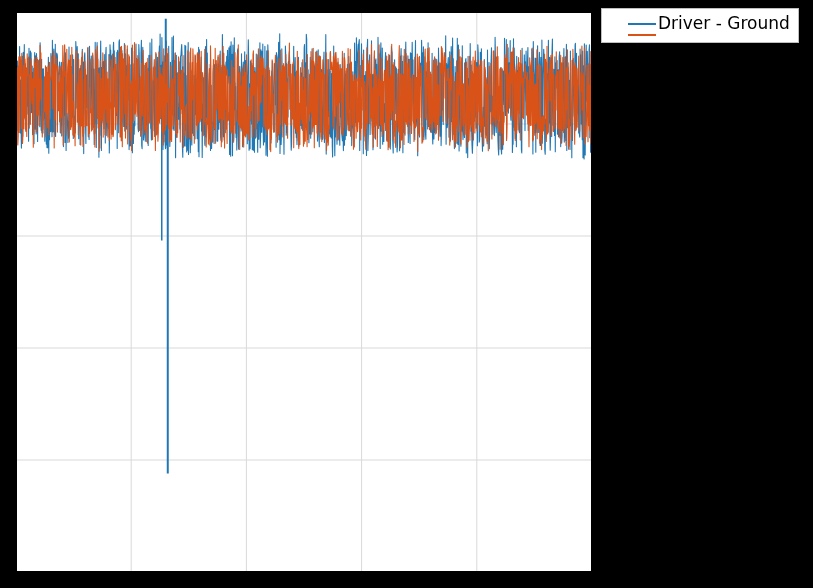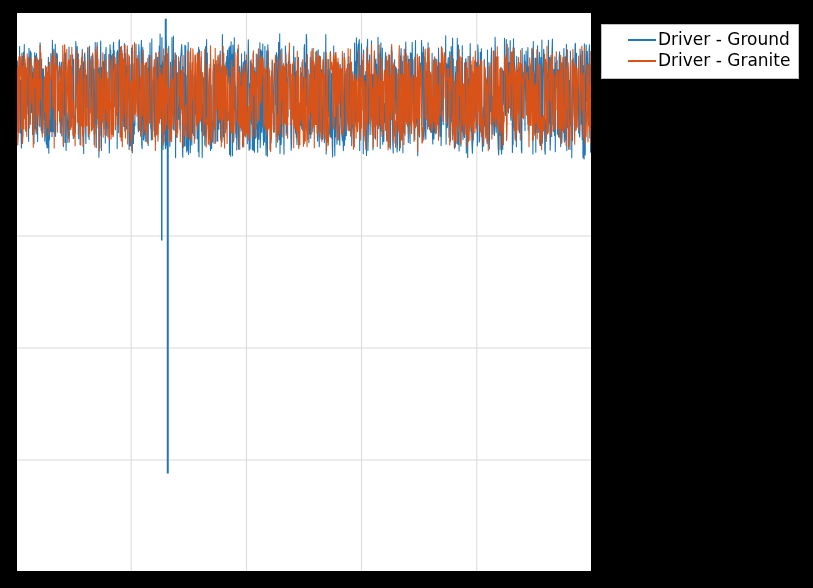--- a/index.html
+++ b/index.html
@@ -74,24 +74,23 @@
         </g>
         <path d="M0.0 147.9 L0.4 61.0 L0.7 59.0 L1.1 91.5 L1.4 49.0 L1.8 118.6 L2.2 58.7 L2.5 54.5 L2.9 92.6 L3.2 92.0 L3.6 34.5 L4.0 108.2 L4.3 121.0 L4.7 68.0 L5.0 112.6 L5.4 136.1 L5.8 111.2 L6.1 44.3 L6.5 118.0 L6.8 124.2 L7.2 40.4 L7.6 48.7 L7.9 71.3 L8.3 32.5 L8.6 95.0 L9.0 107.0 L9.4 51.9 L9.7 117.5 L10.1 97.1 L10.4 55.8 L10.8 94.3 L11.2 64.8 L11.5 59.7 L11.9 102.1 L12.2 60.9 L12.6 129.2 L13.0 36.2 L13.3 77.4 L13.7 96.5 L14.0 52.5 L14.4 39.1 L14.8 53.3 L15.1 40.8 L15.5 100.6 L15.8 62.9 L16.2 54.0 L16.6 122.6 L16.9 60.6 L17.3 107.5 L17.7 56.2 L18.0 131.7 L18.4 49.0 L18.7 40.5 L19.1 117.1 L19.5 43.9 L19.8 105.7 L20.2 122.0 L20.5 41.5 L20.9 60.3 L21.3 74.3 L21.6 129.5 L22.0 57.2 L22.3 48.9 L22.7 98.0 L23.1 56.4 L23.4 47.6 L23.8 114.7 L24.1 30.8 L24.5 57.6 L24.9 100.1 L25.2 118.3 L25.6 47.2 L25.9 120.6 L26.3 56.7 L26.7 60.1 L27.0 121.0 L27.4 56.9 L27.7 106.3 L28.1 67.7 L28.5 72.0 L28.8 129.2 L29.2 81.6 L29.5 111.5 L29.9 103.6 L30.3 132.1 L30.6 84.3 L31.0 135.6 L31.3 60.3 L31.7 135.7 L32.1 65.4 L32.4 45.2 L32.8 141.3 L33.1 73.8 L33.5 127.8 L33.9 108.1 L34.2 118.0 L34.6 119.6 L34.9 41.5 L35.3 119.3 L35.7 57.1 L36.0 124.8 L36.4 28.3 L36.7 105.3 L37.1 120.0 L37.5 113.6 L37.8 37.1 L38.2 119.8 L38.5 92.5 L38.9 123.0 L39.3 32.3 L39.6 124.5 L40.0 58.2 L40.3 45.8 L40.7 41.1 L41.1 42.2 L41.4 43.9 L41.8 66.0 L42.1 71.9 L42.5 60.7 L42.9 62.4 L43.2 57.4 L43.6 50.1 L43.9 57.9 L44.3 120.5 L44.7 108.7 L45.0 59.6 L45.4 50.4 L45.7 124.0 L46.1 59.6 L46.5 65.5 L46.8 75.8 L47.2 132.7 L47.5 134.6 L47.9 50.9 L48.3 103.3 L48.6 33.6 L49.0 130.4 L49.4 40.7 L49.7 58.8 L50.1 138.4 L50.4 108.4 L50.8 110.9 L51.2 101.3 L51.5 110.2 L51.9 130.5 L52.2 109.2 L52.6 126.3 L53.0 35.1 L53.3 124.2 L53.7 106.9 L54.0 107.7 L54.4 67.4 L54.8 63.0 L55.1 98.3 L55.5 112.7 L55.8 92.8 L56.2 105.2 L56.6 42.7 L56.9 53.8 L57.3 126.4 L57.6 47.5 L58.0 98.3 L58.4 123.6 L58.7 104.2 L59.1 105.3 L59.4 120.9 L59.8 29.6 L60.2 41.4 L60.5 48.0 L60.9 96.1 L61.2 34.5 L61.6 51.7 L62.0 95.9 L62.3 41.8 L62.7 126.7 L63.0 94.8 L63.4 61.6 L63.8 56.6 L64.1 132.4 L64.5 62.5 L64.8 53.6 L65.2 73.2 L65.6 61.6 L65.9 64.8 L66.3 37.3 L66.6 112.4 L67.0 124.2 L67.4 50.1 L67.7 141.6 L68.1 59.2 L68.4 44.0 L68.8 40.9 L69.2 57.0 L69.5 110.4 L69.9 131.4 L70.2 63.4 L70.6 63.1 L71.0 95.5 L71.3 64.8 L71.7 36.0 L72.0 69.3 L72.4 124.8 L72.8 79.9 L73.1 127.4 L73.5 34.2 L73.8 74.9 L74.2 50.7 L74.6 57.9 L74.9 66.2 L75.3 44.0 L75.6 85.0 L76.0 112.4 L76.4 66.5 L76.7 42.9 L77.1 48.2 L77.4 115.3 L77.8 57.1 L78.2 132.5 L78.5 105.2 L78.9 121.3 L79.2 30.4 L79.6 111.2 L80.0 51.6 L80.3 135.5 L80.7 44.2 L81.1 30.6 L81.4 62.7 L81.8 47.1 L82.1 111.5 L82.5 56.8 L82.9 145.2 L83.2 55.7 L83.6 72.6 L83.9 123.2 L84.3 53.8 L84.7 29.1 L85.0 66.1 L85.4 138.4 L85.7 55.5 L86.1 110.7 L86.5 50.2 L86.8 52.1 L87.2 49.6 L87.5 69.9 L87.9 116.7 L88.3 42.6 L88.6 66.4 L89.0 70.5 L89.3 131.0 L89.7 42.6 L90.1 35.3 L90.4 104.5 L90.8 123.6 L91.1 116.6 L91.5 98.7 L91.9 100.2 L92.2 114.7 L92.6 116.6 L92.9 42.5 L93.3 141.0 L93.7 117.0 L94.0 32.7 L94.4 42.1 L94.7 38.0 L95.1 55.2 L95.5 121.0 L95.8 43.8 L96.2 52.9 L96.5 97.8 L96.9 122.1 L97.3 34.8 L97.6 30.4 L98.0 58.5 L98.3 38.9 L98.7 95.0 L99.1 59.3 L99.4 59.5 L99.8 59.3 L100.1 103.4 L100.5 77.8 L100.9 40.2 L101.2 136.4 L101.6 38.4 L101.9 79.5 L102.3 71.8 L102.7 120.7 L103.0 30.1 L103.4 27.8 L103.7 58.7 L104.1 58.4 L104.5 117.0 L104.8 114.3 L105.2 124.8 L105.5 58.8 L105.9 38.6 L106.3 111.0 L106.6 51.4 L107.0 67.7 L107.3 67.5 L107.7 114.4 L108.1 65.6 L108.4 31.5 L108.8 119.1 L109.1 51.5 L109.5 41.8 L109.9 101.6 L110.2 53.8 L110.6 117.1 L110.9 63.9 L111.3 37.3 L111.7 88.0 L112.0 52.1 L112.4 68.9 L112.8 61.1 L113.1 137.6 L113.5 51.9 L113.8 133.9 L114.2 72.5 L114.6 133.8 L114.9 52.8 L115.3 75.0 L115.6 36.0 L116.0 107.6 L116.4 140.8 L116.7 39.3 L117.1 100.9 L117.4 131.4 L117.8 112.2 L118.2 122.2 L118.5 109.1 L118.9 113.8 L119.2 75.1 L119.6 92.7 L120.0 32.0 L120.3 63.9 L120.7 46.9 L121.0 91.0 L121.4 48.2 L121.8 55.0 L122.1 116.3 L122.5 119.7 L122.8 32.5 L123.2 41.5 L123.6 78.6 L123.9 78.8 L124.3 115.3 L124.6 117.9 L125.0 40.9 L125.4 28.3 L125.7 133.5 L126.1 136.7 L126.4 49.8 L126.8 35.4 L127.2 96.3 L127.5 127.9 L127.9 121.1 L128.2 53.2 L128.6 121.0 L129.0 122.7 L129.3 129.2 L129.7 94.4 L130.0 112.3 L130.4 57.1 L130.8 129.5 L131.1 66.8 L131.5 130.8 L131.8 56.6 L132.2 133.4 L132.6 67.0 L132.9 43.4 L133.3 94.7 L133.6 107.8 L134.0 30.7 L134.4 66.6 L134.7 116.1 L135.1 117.6 L135.4 127.9 L135.8 27.1 L136.2 125.8 L136.5 79.3 L136.9 118.7 L137.2 68.8 L137.6 87.0 L138.0 54.8 L138.3 99.6 L138.7 124.5 L139.0 55.4 L139.4 110.1 L139.8 109.4 L140.1 41.9 L140.5 52.5 L140.8 96.6 L141.2 121.9 L141.6 45.2 L141.9 103.7 L142.3 85.0 L142.6 68.4 L143.0 45.5 L143.4 34.0 L143.7 94.0 L144.1 22.0 L144.5 106.6 L144.8 69.5 L145.2 53.4 L145.5 112.0 L145.9 25.6 L146.3 56.7 L146.6 116.4 L147.0 137.5 L147.3 49.7 L147.7 122.7 L148.1 121.7 L148.4 109.9 L148.8 80.9 L149.1 130.5 L149.5 136.6 L149.9 135.7 L150.2 29.1 L150.6 133.0 L150.9 55.2 L151.3 109.3 L151.7 107.7 L152.0 60.4 L152.4 106.3 L152.7 34.4 L153.1 74.1 L153.5 119.9 L153.8 134.4 L154.2 123.3 L154.5 50.3 L154.9 125.4 L155.3 125.6 L155.6 115.7 L156.0 25.5 L156.3 102.7 L156.7 48.7 L157.1 116.9 L157.4 24.1 L157.8 113.8 L158.1 118.4 L158.5 91.9 L158.9 57.3 L159.2 40.7 L159.6 145.8 L159.9 57.0 L160.3 43.3 L160.7 125.1 L161.0 106.0 L161.4 61.5 L161.7 120.8 L162.1 91.9 L162.5 104.4 L162.8 107.2 L163.2 49.8 L163.5 85.3 L163.9 116.9 L164.3 82.2 L164.6 44.2 L165.0 43.2 L165.3 37.9 L165.7 32.5 L166.1 44.8 L166.4 134.5 L166.8 145.3 L167.1 54.8 L167.5 110.8 L167.9 61.0 L168.2 101.7 L168.6 133.9 L168.9 33.2 L169.3 118.2 L169.7 34.1 L170.0 134.1 L170.4 124.0 L170.7 140.0 L171.1 63.5 L171.5 138.3 L171.8 52.4 L172.2 30.5 L172.5 142.5 L172.9 126.1 L173.3 126.8 L173.6 91.7 L174.0 50.9 L174.3 140.7 L174.7 121.7 L175.1 58.6 L175.4 101.4 L175.8 132.9 L176.2 83.2 L176.5 71.2 L176.9 121.2 L177.2 106.5 L177.6 123.2 L178.0 63.4 L178.3 79.8 L178.7 125.0 L179.0 127.1 L179.4 43.7 L179.8 84.7 L180.1 102.5 L180.5 80.1 L180.8 104.7 L181.2 126.6 L181.6 119.1 L181.9 101.0 L182.3 139.8 L182.6 35.3 L183.0 144.8 L183.4 37.7 L183.7 102.9 L184.1 73.4 L184.4 60.8 L184.8 59.4 L185.2 45.1 L185.5 119.1 L185.9 92.1 L186.2 145.4 L186.6 105.1 L187.0 65.5 L187.3 85.9 L187.7 66.4 L188.0 122.8 L188.4 63.5 L188.8 131.8 L189.1 133.6 L189.5 34.5 L189.8 57.7 L190.2 124.7 L190.6 27.5 L190.9 105.2 L191.3 41.0 L191.6 66.3 L192.0 74.7 L192.4 118.2 L192.7 128.7 L193.1 116.3 L193.4 60.8 L193.8 126.7 L194.2 52.3 L194.5 138.4 L194.9 78.4 L195.2 73.2 L195.6 136.4 L196.0 110.6 L196.3 114.9 L196.7 130.0 L197.0 60.7 L197.4 53.0 L197.8 102.3 L198.1 131.5 L198.5 52.5 L198.8 98.5 L199.2 117.6 L199.6 96.4 L199.9 53.2 L200.3 63.9 L200.6 52.1 L201.0 129.0 L201.4 70.0 L201.7 129.2 L202.1 45.0 L202.4 82.0 L202.8 117.2 L203.2 51.7 L203.5 110.5 L203.9 107.0 L204.2 39.1 L204.6 124.8 L205.0 128.4 L205.3 122.0 L205.7 55.3 L206.0 77.3 L206.4 22.5 L206.8 91.4 L207.1 89.4 L207.5 124.7 L207.8 52.0 L208.2 128.3 L208.6 72.1 L208.9 65.4 L209.3 120.7 L209.7 58.3 L210.0 50.1 L210.4 63.2 L210.7 44.2 L211.1 61.3 L211.5 38.2 L211.8 71.2 L212.2 56.0 L212.5 60.5 L212.9 35.8 L213.3 96.5 L213.6 142.4 L214.0 34.1 L214.3 101.0 L214.7 144.2 L215.1 29.8 L215.4 69.3 L215.8 116.0 L216.1 42.2 L216.5 143.7 L216.9 33.1 L217.2 46.7 L217.6 128.4 L217.9 123.7 L218.3 25.8 L218.7 97.4 L219.0 70.7 L219.4 113.4 L219.7 74.5 L220.1 125.5 L220.5 103.5 L220.8 138.0 L221.2 121.6 L221.5 38.8 L221.9 36.9 L222.3 98.2 L222.6 137.1 L223.0 66.1 L223.3 63.7 L223.7 54.3 L224.1 60.7 L224.4 115.1 L224.8 70.2 L225.1 118.9 L225.5 41.8 L225.9 116.0 L226.2 57.8 L226.6 134.8 L226.9 56.3 L227.3 50.1 L227.7 63.8 L228.0 99.6 L228.4 63.0 L228.7 39.9 L229.1 117.2 L229.5 48.6 L229.8 62.9 L230.2 49.8 L230.5 64.3 L230.9 101.1 L231.3 131.7 L231.6 63.1 L232.0 49.4 L232.3 27.7 L232.7 50.3 L233.1 138.2 L233.4 93.1 L233.8 71.9 L234.1 136.8 L234.5 49.0 L234.9 54.9 L235.2 104.3 L235.6 111.9 L235.9 51.4 L236.3 137.8 L236.7 105.3 L237.0 55.7 L237.4 138.3 L237.7 59.1 L238.1 133.2 L238.5 140.2 L238.8 55.6 L239.2 73.5 L239.5 126.1 L239.9 124.9 L240.3 42.1 L240.6 116.7 L241.0 111.9 L241.4 116.8 L241.7 140.3 L242.1 50.2 L242.4 87.9 L242.8 127.3 L243.2 102.7 L243.5 63.6 L243.9 30.7 L244.2 135.7 L244.6 124.0 L245.0 37.9 L245.3 48.1 L245.7 120.2 L246.0 39.6 L246.4 114.6 L246.8 32.0 L247.1 115.6 L247.5 132.9 L247.8 66.3 L248.2 118.4 L248.6 129.9 L248.9 34.4 L249.3 92.9 L249.6 63.0 L250.0 143.3 L250.4 104.9 L250.7 38.9 L251.1 122.2 L251.4 144.3 L251.8 32.8 L252.2 42.7 L252.5 55.4 L252.9 55.8 L253.2 101.7 L253.6 103.2 L254.0 101.3 L254.3 104.2 L254.7 100.6 L255.0 130.9 L255.4 64.2 L255.8 59.0 L256.1 75.8 L256.5 49.1 L256.8 88.3 L257.2 117.2 L257.6 108.4 L257.9 74.8 L258.3 51.4 L258.6 57.2 L259.0 52.9 L259.4 92.8 L259.7 69.1 L260.1 135.2 L260.4 40.5 L260.8 43.1 L261.2 45.7 L261.5 118.6 L261.9 122.9 L262.2 76.9 L262.6 30.4 L263.0 127.7 L263.3 94.4 L263.7 21.8 L264.0 141.5 L264.4 106.8 L264.8 79.3 L265.1 132.5 L265.5 121.5 L265.8 36.9 L266.2 61.3 L266.6 90.6 L266.9 104.7 L267.3 114.2 L267.6 113.0 L268.0 142.3 L268.4 56.5 L268.7 94.2 L269.1 93.3 L269.4 34.1 L269.8 45.5 L270.2 123.3 L270.5 51.5 L270.9 70.1 L271.2 120.8 L271.6 66.9 L272.0 105.0 L272.3 49.9 L272.7 54.0 L273.1 42.8 L273.4 39.1 L273.8 58.1 L274.1 77.0 L274.5 61.6 L274.9 121.9 L275.2 138.1 L275.6 131.5 L275.9 95.3 L276.3 52.3 L276.7 59.2 L277.0 65.2 L277.4 74.5 L277.7 34.2 L278.1 104.9 L278.5 108.7 L278.8 58.8 L279.2 45.5 L279.5 121.1 L279.9 60.5 L280.3 125.4 L280.6 118.8 L281.0 132.6 L281.3 65.0 L281.7 60.4 L282.1 51.5 L282.4 45.3 L282.8 134.2 L283.1 127.5 L283.5 110.2 L283.9 110.1 L284.2 96.3 L284.6 113.4 L284.9 60.9 L285.3 78.7 L285.7 116.6 L286.0 50.6 L286.4 118.2 L286.7 72.4 L287.1 108.2 L287.5 65.0 L287.8 83.6 L288.2 36.0 L288.5 32.5 L288.9 108.1 L289.3 66.7 L289.6 50.8 L290.0 93.9 L290.3 22.4 L290.7 27.4 L291.1 114.6 L291.4 110.3 L291.8 92.6 L292.1 57.7 L292.5 105.0 L292.9 130.8 L293.2 110.4 L293.6 122.0 L293.9 98.4 L294.3 45.3 L294.7 126.3 L295.0 51.1 L295.4 55.0 L295.7 104.7 L296.1 36.9 L296.5 64.3 L296.8 119.8 L297.2 109.7 L297.5 63.3 L297.9 53.8 L298.3 102.7 L298.6 111.9 L299.0 51.7 L299.3 68.1 L299.7 55.8 L300.1 57.1 L300.4 102.0 L300.8 39.1 L301.1 104.9 L301.5 129.1 L301.9 68.2 L302.2 37.9 L302.6 113.5 L302.9 125.6 L303.3 134.7 L303.7 43.8 L304.0 91.8 L304.4 85.9 L304.8 105.1 L305.1 127.1 L305.5 57.5 L305.8 58.7 L306.2 116.6 L306.6 127.4 L306.9 125.8 L307.3 84.6 L307.6 51.2 L308.0 40.1 L308.4 130.5 L308.7 117.9 L309.1 110.1 L309.4 61.8 L309.8 22.5 L310.2 142.1 L310.5 117.6 L310.9 134.0 L311.2 57.7 L311.6 103.7 L312.0 71.4 L312.3 104.5 L312.7 47.5 L313.0 121.8 L313.4 57.6 L313.8 120.8 L314.1 124.6 L314.5 123.7 L314.8 58.8 L315.2 126.0 L315.6 118.4 L315.9 61.5 L316.3 134.2 L316.6 144.9 L317.0 102.6 L317.4 97.3 L317.7 34.1 L318.1 116.3 L318.4 113.4 L318.8 143.8 L319.2 104.4 L319.5 124.9 L319.9 47.2 L320.2 58.9 L320.6 101.9 L321.0 132.3 L321.3 113.6 L321.7 73.9 L322.0 50.0 L322.4 102.9 L322.8 127.9 L323.1 114.4 L323.5 125.0 L323.8 133.2 L324.2 52.6 L324.6 104.9 L324.9 68.0 L325.3 114.4 L325.6 120.3 L326.0 124.5 L326.4 128.8 L326.7 116.6 L327.1 124.7 L327.4 138.6 L327.8 103.6 L328.2 41.2 L328.5 133.3 L328.9 61.8 L329.2 127.6 L329.6 111.5 L330.0 59.0 L330.3 123.6 L330.7 100.4 L331.0 89.9 L331.4 52.4 L331.8 107.7 L332.1 118.0 L332.5 107.3 L332.8 44.6 L333.2 97.5 L333.6 58.7 L333.9 51.7 L334.3 105.4 L334.6 54.9 L335.0 106.5 L335.4 67.1 L335.7 133.6 L336.1 117.3 L336.5 112.6 L336.8 59.9 L337.2 106.9 L337.5 120.1 L337.9 134.2 L338.3 67.2 L338.6 31.1 L339.0 114.2 L339.3 49.5 L339.7 110.4 L340.1 104.2 L340.4 25.7 L340.8 54.6 L341.1 69.0 L341.5 43.6 L341.9 38.7 L342.2 32.3 L342.6 56.9 L342.9 30.4 L343.3 27.5 L343.7 138.4 L344.0 105.7 L344.4 95.6 L344.7 53.4 L345.1 58.9 L345.5 31.9 L345.8 75.0 L346.2 50.5 L346.5 62.7 L346.9 50.9 L347.3 141.7 L347.6 38.1 L348.0 108.7 L348.3 64.8 L348.7 63.6 L349.1 129.0 L349.4 71.2 L349.8 59.5 L350.1 116.1 L350.5 143.5 L350.9 43.7 L351.2 36.0 L351.6 27.4 L351.9 138.6 L352.3 123.4 L352.7 94.9 L353.0 57.7 L353.4 47.5 L353.7 42.7 L354.1 122.5 L354.5 91.4 L354.8 72.4 L355.2 84.6 L355.5 28.9 L355.9 109.0 L356.3 109.3 L356.6 62.8 L357.0 137.8 L357.3 62.1 L357.7 65.2 L358.1 115.0 L358.4 111.5 L358.8 48.0 L359.1 71.6 L359.5 127.1 L359.9 46.9 L360.2 95.4 L360.6 52.2 L360.9 109.0 L361.3 76.1 L361.7 87.8 L362.0 25.4 L362.4 49.6 L362.7 113.4 L363.1 57.3 L363.5 113.7 L363.8 41.7 L364.2 136.5 L364.5 43.2 L364.9 30.9 L365.3 119.3 L365.6 62.2 L366.0 106.7 L366.3 36.1 L366.7 132.2 L367.1 95.1 L367.4 108.4 L367.8 129.4 L368.2 105.6 L368.5 91.6 L368.9 110.3 L369.2 48.6 L369.6 40.5 L370.0 113.9 L370.3 63.4 L370.7 128.3 L371.0 102.6 L371.4 109.4 L371.8 126.2 L372.1 88.4 L372.5 117.6 L372.8 67.7 L373.2 54.8 L373.6 43.3 L373.9 124.3 L374.3 137.0 L374.6 127.0 L375.0 54.3 L375.4 34.6 L375.7 38.6 L376.1 40.9 L376.4 104.4 L376.8 131.2 L377.2 140.9 L377.5 72.3 L377.9 114.0 L378.2 124.1 L378.6 47.7 L379.0 100.6 L379.3 101.8 L379.7 54.9 L380.0 58.2 L380.4 56.6 L380.8 130.6 L381.1 140.0 L381.5 133.3 L381.8 67.3 L382.2 57.3 L382.6 57.3 L382.9 115.3 L383.3 123.3 L383.6 138.7 L384.0 108.0 L384.4 44.1 L384.7 47.8 L385.1 36.5 L385.4 59.1 L385.8 119.6 L386.2 125.5 L386.5 49.3 L386.9 140.8 L387.2 66.3 L387.6 120.4 L388.0 44.1 L388.3 69.3 L388.7 80.0 L389.0 123.3 L389.4 46.7 L389.8 30.0 L390.1 77.9 L390.5 65.4 L390.8 89.9 L391.2 112.0 L391.6 107.7 L391.9 43.9 L392.3 130.4 L392.6 99.6 L393.0 47.3 L393.4 52.8 L393.7 120.4 L394.1 131.5 L394.4 40.8 L394.8 109.4 L395.2 41.5 L395.5 108.7 L395.9 52.8 L396.2 30.3 L396.6 72.0 L397.0 47.9 L397.3 110.1 L397.7 111.0 L398.0 63.2 L398.4 117.8 L398.8 127.8 L399.1 54.9 L399.5 28.6 L399.8 113.7 L400.2 114.2 L400.6 105.7 L400.9 101.5 L401.3 68.4 L401.7 143.8 L402.0 58.6 L402.4 107.9 L402.7 120.4 L403.1 110.3 L403.5 125.0 L403.8 57.8 L404.2 51.1 L404.5 56.2 L404.9 73.8 L405.3 57.1 L405.6 28.3 L406.0 56.6 L406.3 40.5 L406.7 90.6 L407.1 124.5 L407.4 34.9 L407.8 127.7 L408.1 122.9 L408.5 104.5 L408.9 44.7 L409.2 112.4 L409.6 123.2 L409.9 127.1 L410.3 59.7 L410.7 101.2 L411.0 51.2 L411.4 77.4 L411.7 116.9 L412.1 30.7 L412.5 114.5 L412.8 97.4 L413.2 49.6 L413.5 108.8 L413.9 100.6 L414.3 102.1 L414.6 120.1 L415.0 79.9 L415.3 119.5 L415.7 119.9 L416.1 41.2 L416.4 120.3 L416.8 132.0 L417.1 98.2 L417.5 108.5 L417.9 126.9 L418.2 114.0 L418.6 120.6 L418.9 60.3 L419.3 46.9 L419.7 119.3 L420.0 109.2 L420.4 105.8 L420.7 47.4 L421.1 87.2 L421.5 103.8 L421.8 54.1 L422.2 117.7 L422.5 36.1 L422.9 57.8 L423.3 58.3 L423.6 112.8 L424.0 124.2 L424.3 103.4 L424.7 51.8 L425.1 133.6 L425.4 120.8 L425.8 45.1 L426.1 98.1 L426.5 62.6 L426.9 57.7 L427.2 112.5 L427.6 63.3 L427.9 65.1 L428.3 48.3 L428.7 48.3 L429.0 42.0 L429.4 57.1 L429.7 23.7 L430.1 132.2 L430.5 51.5 L430.8 53.0 L431.2 115.7 L431.5 112.7 L431.9 50.8 L432.3 45.6 L432.6 68.6 L433.0 125.3 L433.4 60.1 L433.7 39.7 L434.1 65.2 L434.4 129.1 L434.8 117.7 L435.2 34.6 L435.5 43.4 L435.9 109.8 L436.2 99.2 L436.6 26.1 L437.0 105.6 L437.3 46.7 L437.7 122.4 L438.0 121.2 L438.4 136.6 L438.8 126.7 L439.1 54.6 L439.5 134.7 L439.8 72.4 L440.2 60.6 L440.6 74.7 L440.9 131.2 L441.3 26.4 L441.6 113.4 L442.0 132.4 L442.4 33.0 L442.7 51.9 L443.1 138.9 L443.4 61.9 L443.8 73.3 L444.2 89.6 L444.5 124.1 L444.9 134.3 L445.2 49.5 L445.6 106.4 L446.0 119.1 L446.3 33.7 L446.7 118.9 L447.0 127.6 L447.4 118.0 L447.8 79.5 L448.1 114.3 L448.5 125.4 L448.8 113.5 L449.2 80.7 L449.6 48.1 L449.9 46.6 L450.3 140.9 L450.6 117.1 L451.0 61.9 L451.4 126.3 L451.7 145.6 L452.1 44.2 L452.4 123.0 L452.8 66.8 L453.2 67.7 L453.5 98.6 L453.9 112.3 L454.2 31.5 L454.6 72.3 L455.0 119.2 L455.3 53.1 L455.7 121.8 L456.0 132.9 L456.4 141.3 L456.8 128.2 L457.1 61.3 L457.5 104.0 L457.8 77.3 L458.2 77.5 L458.6 83.3 L458.9 105.1 L459.3 54.1 L459.6 48.0 L460.0 116.2 L460.4 111.9 L460.7 50.6 L461.1 114.2 L461.4 133.8 L461.8 32.8 L462.2 40.3 L462.5 62.4 L462.9 52.7 L463.2 130.2 L463.6 127.9 L464.0 105.0 L464.3 40.3 L464.7 79.6 L465.1 59.2 L465.4 36.8 L465.8 121.0 L466.1 125.3 L466.5 139.2 L466.9 104.3 L467.2 95.2 L467.6 134.0 L467.9 104.2 L468.3 47.6 L468.7 114.3 L469.0 86.8 L469.4 102.0 L469.7 122.4 L470.1 123.1 L470.5 76.1 L470.8 121.2 L471.2 131.7 L471.5 38.0 L471.9 126.3 L472.3 98.7 L472.6 102.4 L473.0 50.5 L473.3 136.7 L473.7 109.3 L474.1 64.5 L474.4 67.3 L474.8 99.8 L475.1 48.2 L475.5 35.8 L475.9 109.3 L476.2 113.0 L476.6 84.4 L476.9 122.3 L477.3 107.0 L477.7 109.7 L478.0 56.6 L478.4 123.6 L478.7 112.3 L479.1 25.2 L479.5 50.0 L479.8 105.7 L480.2 120.5 L480.5 110.6 L480.9 64.9 L481.3 57.8 L481.6 109.9 L482.0 129.3 L482.3 137.3 L482.7 143.0 L483.1 109.5 L483.4 116.5 L483.8 114.8 L484.1 123.4 L484.5 55.8 L484.9 108.1 L485.2 137.5 L485.6 142.0 L485.9 116.1 L486.3 58.5 L486.7 137.3 L487.0 74.3 L487.4 59.0 L487.7 60.4 L488.1 92.6 L488.5 26.3 L488.8 61.9 L489.2 80.8 L489.5 103.5 L489.9 64.2 L490.3 27.6 L490.6 126.3 L491.0 52.0 L491.3 86.9 L491.7 73.8 L492.1 35.9 L492.4 101.1 L492.8 90.7 L493.1 50.9 L493.5 57.9 L493.9 59.7 L494.2 28.5 L494.6 102.4 L494.9 108.3 L495.3 75.7 L495.7 44.3 L496.0 65.1 L496.4 140.4 L496.8 126.8 L497.1 132.2 L497.5 26.7 L497.8 115.3 L498.2 36.1 L498.6 62.0 L498.9 76.8 L499.3 126.5 L499.6 107.1 L500.0 103.3 L500.4 134.8 L500.7 44.2 L501.1 97.0 L501.4 58.7 L501.8 97.5 L502.2 55.9 L502.5 50.2 L502.9 114.6 L503.2 119.7 L503.6 120.7 L504.0 115.0 L504.3 94.0 L504.7 51.5 L505.0 93.8 L505.4 137.8 L505.8 140.9 L506.1 36.3 L506.5 70.3 L506.8 59.7 L507.2 98.1 L507.6 73.9 L507.9 70.1 L508.3 42.9 L508.6 62.8 L509.0 118.6 L509.4 50.0 L509.7 71.4 L510.1 39.0 L510.4 89.6 L510.8 61.3 L511.2 57.4 L511.5 49.6 L511.9 35.6 L512.2 118.4 L512.6 54.8 L513.0 107.1 L513.3 62.4 L513.7 69.1 L514.0 74.6 L514.4 80.1 L514.8 94.9 L515.1 66.1 L515.5 95.9 L515.8 37.0 L516.2 45.7 L516.6 80.4 L516.9 141.9 L517.3 29.6 L517.6 56.5 L518.0 66.2 L518.4 62.5 L518.7 120.8 L519.1 46.0 L519.4 60.2 L519.8 140.3 L520.2 46.3 L520.5 56.5 L520.9 113.2 L521.2 120.6 L521.6 33.9 L522.0 112.4 L522.3 67.9 L522.7 120.5 L523.0 52.8 L523.4 40.2 L523.8 70.5 L524.1 133.5 L524.5 65.7 L524.8 45.4 L525.2 133.6 L525.6 100.5 L525.9 28.0 L526.3 131.3 L526.6 118.2 L527.0 62.8 L527.4 48.7 L527.7 37.2 L528.1 46.3 L528.5 103.0 L528.8 138.1 L529.2 142.2 L529.5 107.3 L529.9 107.6 L530.3 114.3 L530.6 50.5 L531.0 98.7 L531.3 70.4 L531.7 61.6 L532.1 63.1 L532.4 28.3 L532.8 96.7 L533.1 110.9 L533.5 45.3 L533.9 119.4 L534.2 138.2 L534.6 123.2 L534.9 45.8 L535.3 121.5 L535.7 124.5 L536.0 41.0 L536.4 27.1 L536.7 81.1 L537.1 113.3 L537.5 108.4 L537.8 57.4 L538.2 75.5 L538.5 123.5 L538.9 44.7 L539.3 139.8 L539.6 67.5 L540.0 50.7 L540.3 61.4 L540.7 59.5 L541.1 48.5 L541.4 122.2 L541.8 96.4 L542.1 57.7 L542.5 124.7 L542.9 123.2 L543.2 44.9 L543.6 39.8 L543.9 125.9 L544.3 55.1 L544.7 134.6 L545.0 59.4 L545.4 113.2 L545.7 130.9 L546.1 123.7 L546.5 58.5 L546.8 118.4 L547.2 51.2 L547.5 55.2 L547.9 36.5 L548.3 130.1 L548.6 118.9 L549.0 125.2 L549.3 44.7 L549.7 128.6 L550.1 71.7 L550.4 32.4 L550.8 138.4 L551.1 60.3 L551.5 115.7 L551.9 54.6 L552.2 56.0 L552.6 61.6 L552.9 128.6 L553.3 68.4 L553.7 70.6 L554.0 137.4 L554.4 39.0 L554.7 92.7 L555.1 113.8 L555.5 96.7 L555.8 145.8 L556.2 48.2 L556.5 128.5 L556.9 95.7 L557.3 46.6 L557.6 76.5 L558.0 72.1 L558.3 104.2 L558.7 56.5 L559.1 32.9 L559.4 31.4 L559.8 118.8 L560.2 68.6 L560.5 41.2 L560.9 109.5 L561.2 68.6 L561.6 69.6 L562.0 101.0 L562.3 57.5 L562.7 121.0 L563.0 109.3 L563.4 122.5 L563.8 125.1 L564.1 37.0 L564.5 58.5 L564.8 43.0 L565.2 111.9 L565.6 51.6 L565.9 112.0 L566.3 127.7 L566.6 39.1 L567.0 145.8 L567.4 53.8 L567.7 85.1 L568.1 147.0 L568.4 31.8 L568.8 102.1 L569.2 143.0 L569.5 85.0 L569.9 42.2 L570.2 33.1 L570.6 89.2 L571.0 69.4 L571.3 39.3 L571.7 60.5 L572.0 55.8 L572.4 102.4 L572.8 65.7 L573.1 37.6 L573.5 32.8 L573.8 125.8 L574.2 53.4 L574.6 140.2 L574.9 126.1 L575.3 57.5 L575.6 57.3 L576.0 95.9 " fill="none" stroke="#1f77b4" stroke-width="1.1" stroke-linejoin="round"></path>
         <line x1="149.76" x2="149.76" y1="85.11999999999995" y2="6.720000000000027" stroke="#1f77b4" stroke-width="2"></line>
         <line x1="151.76" x2="151.76" y1="85.11999999999995" y2="461.44" stroke="#1f77b4" stroke-width="2"></line>
         <line x1="145.76" x2="145.76" y1="85.11999999999995" y2="228.48000000000002" stroke="#1f77b4" stroke-width="1.5"></line>
         <path d="M0.0 69.9 L0.4 119.5 L0.7 56.3 L1.1 57.0 L1.4 55.3 L1.8 133.0 L2.2 124.0 L2.5 60.8 L2.9 44.9 L3.2 120.5 L3.6 61.6 L4.0 44.4 L4.3 45.1 L4.7 64.1 L5.0 48.2 L5.4 116.6 L5.8 41.3 L6.1 46.3 L6.5 131.5 L6.8 126.5 L7.2 65.5 L7.6 53.5 L7.9 116.7 L8.3 43.9 L8.6 105.6 L9.0 47.0 L9.4 55.2 L9.7 119.2 L10.1 57.0 L10.4 95.3 L10.8 124.4 L11.2 41.8 L11.5 63.8 L11.9 63.1 L12.2 47.5 L12.6 45.0 L13.0 88.7 L13.3 116.1 L13.7 63.0 L14.0 107.4 L14.4 112.3 L14.8 53.1 L15.1 46.7 L15.5 57.1 L15.8 87.3 L16.2 91.7 L16.6 66.8 L16.9 98.2 L17.3 135.3 L17.7 59.8 L18.0 121.8 L18.4 48.5 L18.7 45.3 L19.1 75.5 L19.5 51.1 L19.8 64.0 L20.2 119.9 L20.5 120.0 L20.9 45.6 L21.3 103.0 L21.6 47.5 L22.0 102.9 L22.3 48.6 L22.7 96.2 L23.1 113.4 L23.4 66.5 L23.8 89.3 L24.1 33.3 L24.5 60.6 L24.9 40.7 L25.2 87.1 L25.6 67.0 L25.9 108.9 L26.3 124.9 L26.7 109.7 L27.0 117.3 L27.4 100.9 L27.7 107.9 L28.1 68.8 L28.5 64.9 L28.8 99.7 L29.2 66.9 L29.5 53.9 L29.9 124.8 L30.3 108.8 L30.6 55.3 L31.0 102.0 L31.3 61.3 L31.7 115.4 L32.1 54.1 L32.4 69.1 L32.8 122.6 L33.1 105.9 L33.5 50.3 L33.9 97.9 L34.2 65.4 L34.6 67.1 L34.9 68.1 L35.3 64.3 L35.7 44.0 L36.0 52.2 L36.4 60.2 L36.7 96.4 L37.1 59.9 L37.5 41.6 L37.8 39.1 L38.2 135.9 L38.5 52.6 L38.9 59.6 L39.3 108.0 L39.6 43.5 L40.0 55.5 L40.3 46.2 L40.7 56.6 L41.1 60.7 L41.4 120.1 L41.8 54.0 L42.1 61.5 L42.5 98.7 L42.9 97.8 L43.2 70.3 L43.6 109.9 L43.9 55.6 L44.3 71.0 L44.7 121.1 L45.0 54.2 L45.4 77.5 L45.7 105.4 L46.1 65.9 L46.5 81.0 L46.8 33.5 L47.2 46.3 L47.5 133.0 L47.9 50.3 L48.3 64.2 L48.6 32.7 L49.0 62.9 L49.4 59.4 L49.7 112.6 L50.1 122.9 L50.4 101.4 L50.8 37.3 L51.2 75.3 L51.5 66.8 L51.9 100.9 L52.2 55.5 L52.6 47.8 L53.0 49.9 L53.3 130.0 L53.7 48.6 L54.0 117.1 L54.4 43.1 L54.8 117.6 L55.1 54.7 L55.5 115.0 L55.8 35.2 L56.2 97.9 L56.6 62.8 L56.9 122.9 L57.3 99.5 L57.6 89.4 L58.0 125.0 L58.4 123.7 L58.7 107.3 L59.1 133.8 L59.4 47.2 L59.8 44.0 L60.2 38.5 L60.5 39.9 L60.9 86.6 L61.2 110.3 L61.6 108.6 L62.0 71.2 L62.3 122.7 L62.7 47.2 L63.0 113.8 L63.4 102.6 L63.8 94.5 L64.1 58.8 L64.5 108.4 L64.8 133.1 L65.2 54.9 L65.6 45.3 L65.9 114.0 L66.3 39.9 L66.6 112.8 L67.0 134.6 L67.4 103.0 L67.7 121.5 L68.1 67.3 L68.4 75.6 L68.8 49.4 L69.2 114.8 L69.5 57.3 L69.9 107.0 L70.2 113.4 L70.6 98.5 L71.0 113.7 L71.3 63.8 L71.7 61.1 L72.0 35.4 L72.4 124.6 L72.8 114.5 L73.1 114.5 L73.5 121.3 L73.8 111.1 L74.2 47.0 L74.6 54.9 L74.9 100.8 L75.3 96.4 L75.6 119.0 L76.0 111.6 L76.4 117.7 L76.7 41.1 L77.1 89.8 L77.4 112.4 L77.8 113.5 L78.2 122.1 L78.5 114.8 L78.9 134.9 L79.2 89.6 L79.6 37.5 L80.0 46.8 L80.3 50.0 L80.7 53.4 L81.1 106.5 L81.4 34.1 L81.8 53.9 L82.1 115.9 L82.5 90.8 L82.9 61.6 L83.2 139.3 L83.6 105.1 L83.9 136.0 L84.3 48.9 L84.7 113.9 L85.0 104.7 L85.4 97.8 L85.7 66.5 L86.1 108.8 L86.5 65.9 L86.8 40.9 L87.2 125.1 L87.5 57.0 L87.9 66.6 L88.3 101.1 L88.6 83.7 L89.0 122.8 L89.3 50.7 L89.7 48.4 L90.1 97.0 L90.4 64.5 L90.8 110.3 L91.1 60.0 L91.5 98.1 L91.9 125.1 L92.2 66.9 L92.6 109.2 L92.9 92.8 L93.3 128.5 L93.7 43.7 L94.0 95.9 L94.4 92.4 L94.7 90.7 L95.1 127.1 L95.5 47.8 L95.8 122.2 L96.2 103.7 L96.5 42.1 L96.9 124.6 L97.3 124.1 L97.6 115.2 L98.0 56.2 L98.3 66.8 L98.7 50.4 L99.1 45.2 L99.4 117.8 L99.8 106.9 L100.1 52.3 L100.5 100.3 L100.9 92.5 L101.2 81.7 L101.6 112.3 L101.9 54.2 L102.3 48.9 L102.7 40.0 L103.0 50.8 L103.4 61.6 L103.7 79.2 L104.1 125.0 L104.5 35.1 L104.8 53.6 L105.2 128.8 L105.5 34.3 L105.9 52.9 L106.3 134.8 L106.6 41.8 L107.0 106.0 L107.3 74.8 L107.7 46.9 L108.1 55.8 L108.4 74.9 L108.8 101.4 L109.1 33.1 L109.5 126.1 L109.9 104.5 L110.2 113.5 L110.6 63.8 L110.9 67.4 L111.3 33.9 L111.7 131.9 L112.0 122.0 L112.4 68.2 L112.8 42.8 L113.1 60.3 L113.5 44.7 L113.8 102.8 L114.2 119.8 L114.6 72.3 L114.9 128.3 L115.3 69.1 L115.6 138.6 L116.0 120.3 L116.4 33.0 L116.7 70.3 L117.1 51.7 L117.4 88.5 L117.8 108.9 L118.2 97.6 L118.5 30.6 L118.9 38.8 L119.2 102.2 L119.6 99.7 L120.0 68.6 L120.3 73.7 L120.7 47.3 L121.0 104.5 L121.4 101.0 L121.8 43.6 L122.1 62.6 L122.5 46.0 L122.8 78.0 L123.2 106.8 L123.6 118.5 L123.9 105.3 L124.3 64.8 L124.6 124.3 L125.0 114.7 L125.4 75.7 L125.7 51.4 L126.1 99.1 L126.4 103.9 L126.8 65.7 L127.2 38.4 L127.5 56.1 L127.9 122.3 L128.2 107.3 L128.6 117.2 L129.0 88.1 L129.3 51.3 L129.7 120.3 L130.0 66.4 L130.4 50.3 L130.8 71.2 L131.1 105.9 L131.5 131.0 L131.8 46.4 L132.2 99.0 L132.6 59.2 L132.9 110.7 L133.3 104.7 L133.6 105.2 L134.0 111.1 L134.4 71.6 L134.7 62.2 L135.1 43.2 L135.4 68.2 L135.8 55.6 L136.2 117.2 L136.5 127.6 L136.9 112.9 L137.2 67.9 L137.6 55.8 L138.0 55.3 L138.3 47.5 L138.7 65.9 L139.0 74.7 L139.4 138.5 L139.8 40.6 L140.1 52.0 L140.5 122.9 L140.8 109.2 L141.2 66.0 L141.6 108.5 L141.9 129.3 L142.3 120.6 L142.6 86.1 L143.0 40.1 L143.4 108.3 L143.7 111.3 L144.1 55.3 L144.5 106.3 L144.8 104.2 L145.2 61.8 L145.5 95.6 L145.9 64.2 L146.3 120.0 L146.6 120.3 L147.0 56.1 L147.3 132.9 L147.7 36.9 L148.1 129.6 L148.4 43.7 L148.8 91.4 L149.1 50.5 L149.5 118.2 L149.9 102.8 L150.2 72.2 L150.6 112.8 L150.9 36.4 L151.3 90.5 L151.7 68.4 L152.0 41.6 L152.4 116.5 L152.7 107.7 L153.1 76.4 L153.5 127.5 L153.8 130.1 L154.2 99.0 L154.5 127.6 L154.9 53.7 L155.3 110.9 L155.6 129.4 L156.0 67.7 L156.3 83.9 L156.7 66.7 L157.1 103.6 L157.4 113.9 L157.8 103.6 L158.1 55.5 L158.5 48.6 L158.9 71.1 L159.2 41.4 L159.6 102.2 L159.9 121.5 L160.3 108.2 L160.7 121.9 L161.0 125.4 L161.4 113.6 L161.7 60.5 L162.1 94.7 L162.5 44.8 L162.8 46.7 L163.2 83.1 L163.5 73.4 L163.9 62.4 L164.3 130.0 L164.6 91.7 L165.0 101.4 L165.3 58.4 L165.7 60.0 L166.1 97.2 L166.4 57.6 L166.8 110.1 L167.1 108.0 L167.5 135.2 L167.9 43.5 L168.2 120.6 L168.6 110.1 L168.9 123.8 L169.3 101.8 L169.7 94.0 L170.0 110.9 L170.4 92.6 L170.7 126.2 L171.1 84.1 L171.5 69.7 L171.8 38.7 L172.2 56.7 L172.5 61.4 L172.9 113.2 L173.3 125.4 L173.6 125.7 L174.0 40.5 L174.3 39.7 L174.7 36.1 L175.1 128.2 L175.4 126.0 L175.8 82.5 L176.2 50.6 L176.5 87.2 L176.9 36.8 L177.2 45.8 L177.6 123.5 L178.0 74.2 L178.3 131.3 L178.7 65.5 L179.0 42.7 L179.4 51.5 L179.8 51.0 L180.1 102.7 L180.5 113.2 L180.8 94.9 L181.2 41.9 L181.6 118.1 L181.9 40.2 L182.3 110.3 L182.6 48.2 L183.0 110.7 L183.4 42.1 L183.7 57.1 L184.1 109.9 L184.4 108.1 L184.8 84.2 L185.2 39.3 L185.5 106.5 L185.9 68.3 L186.2 68.0 L186.6 60.5 L187.0 66.2 L187.3 123.8 L187.7 104.7 L188.0 112.7 L188.4 81.4 L188.8 37.3 L189.1 109.8 L189.5 108.7 L189.8 110.1 L190.2 134.9 L190.6 115.5 L190.9 106.3 L191.3 112.1 L191.6 51.9 L192.0 111.1 L192.4 132.1 L192.7 91.6 L193.1 69.1 L193.4 56.6 L193.8 133.1 L194.2 123.8 L194.5 33.7 L194.9 56.1 L195.2 108.3 L195.6 127.1 L196.0 130.1 L196.3 115.4 L196.7 110.9 L197.0 110.8 L197.4 47.6 L197.8 106.5 L198.1 104.7 L198.5 116.4 L198.8 103.6 L199.2 36.2 L199.6 131.2 L199.9 68.9 L200.3 48.6 L200.6 97.8 L201.0 96.0 L201.4 57.7 L201.7 55.1 L202.1 43.2 L202.4 107.6 L202.8 61.3 L203.2 109.3 L203.5 51.3 L203.9 42.2 L204.2 106.4 L204.6 68.6 L205.0 53.4 L205.3 134.7 L205.7 62.3 L206.0 129.9 L206.4 122.2 L206.8 51.9 L207.1 34.3 L207.5 107.7 L207.8 41.4 L208.2 93.9 L208.6 136.1 L208.9 53.8 L209.3 56.7 L209.7 97.1 L210.0 54.9 L210.4 117.1 L210.7 109.8 L211.1 131.5 L211.5 57.8 L211.8 108.9 L212.2 100.5 L212.5 105.1 L212.9 108.1 L213.3 64.3 L213.6 80.2 L214.0 72.3 L214.3 118.1 L214.7 103.7 L215.1 120.3 L215.4 59.4 L215.8 48.5 L216.1 121.8 L216.5 109.7 L216.9 107.2 L217.2 55.2 L217.6 130.2 L217.9 67.0 L218.3 67.6 L218.7 68.1 L219.0 40.6 L219.4 121.3 L219.7 108.9 L220.1 98.2 L220.5 99.2 L220.8 109.2 L221.2 46.3 L221.5 42.0 L221.9 65.2 L222.3 32.9 L222.6 112.8 L223.0 101.8 L223.3 60.7 L223.7 137.4 L224.1 60.8 L224.4 115.8 L224.8 95.5 L225.1 74.3 L225.5 116.9 L225.9 83.2 L226.2 56.1 L226.6 101.2 L226.9 132.7 L227.3 64.6 L227.7 135.1 L228.0 59.1 L228.4 52.6 L228.7 122.3 L229.1 124.1 L229.5 60.4 L229.8 125.0 L230.2 121.8 L230.5 42.7 L230.9 99.3 L231.3 121.5 L231.6 121.3 L232.0 121.7 L232.3 94.6 L232.7 128.1 L233.1 127.5 L233.4 108.3 L233.8 75.9 L234.1 90.4 L234.5 107.1 L234.9 58.0 L235.2 47.9 L235.6 98.8 L235.9 53.6 L236.3 125.3 L236.7 117.8 L237.0 42.9 L237.4 38.7 L237.7 83.0 L238.1 60.5 L238.5 62.3 L238.8 80.5 L239.2 116.1 L239.5 60.4 L239.9 125.0 L240.3 100.5 L240.6 78.7 L241.0 66.0 L241.4 50.5 L241.7 42.7 L242.1 109.1 L242.4 36.9 L242.8 68.6 L243.2 108.5 L243.5 56.3 L243.9 92.1 L244.2 46.6 L244.6 47.3 L245.0 90.1 L245.3 43.8 L245.7 72.6 L246.0 49.7 L246.4 62.6 L246.8 46.0 L247.1 47.4 L247.5 60.2 L247.8 114.5 L248.2 56.2 L248.6 98.1 L248.9 110.6 L249.3 117.0 L249.6 57.5 L250.0 61.8 L250.4 53.8 L250.7 122.7 L251.1 105.5 L251.4 103.2 L251.8 118.1 L252.2 38.9 L252.5 116.8 L252.9 115.5 L253.2 101.2 L253.6 58.3 L254.0 137.7 L254.3 110.3 L254.7 139.6 L255.0 64.6 L255.4 127.2 L255.8 72.2 L256.1 47.8 L256.5 52.5 L256.8 100.7 L257.2 81.9 L257.6 120.2 L257.9 104.8 L258.3 101.5 L258.6 120.0 L259.0 62.2 L259.4 43.2 L259.7 68.9 L260.1 50.4 L260.4 75.6 L260.8 124.6 L261.2 116.1 L261.5 130.3 L261.9 102.4 L262.2 122.7 L262.6 103.6 L263.0 46.6 L263.3 67.9 L263.7 121.7 L264.0 107.3 L264.4 38.0 L264.8 112.3 L265.1 60.1 L265.5 88.4 L265.8 64.9 L266.2 58.9 L266.6 53.5 L266.9 124.9 L267.3 101.7 L267.6 51.5 L268.0 55.1 L268.4 110.5 L268.7 67.8 L269.1 54.5 L269.4 112.1 L269.8 42.4 L270.2 71.2 L270.5 113.4 L270.9 70.8 L271.2 77.6 L271.6 126.2 L272.0 52.3 L272.3 64.2 L272.7 62.1 L273.1 51.2 L273.4 31.1 L273.8 97.3 L274.1 75.6 L274.5 52.3 L274.9 104.0 L275.2 113.1 L275.6 112.5 L275.9 61.7 L276.3 72.1 L276.7 107.0 L277.0 52.3 L277.4 49.6 L277.7 135.8 L278.1 98.4 L278.5 64.8 L278.8 112.8 L279.2 116.8 L279.5 112.2 L279.9 99.1 L280.3 59.0 L280.6 119.9 L281.0 106.1 L281.3 39.2 L281.7 119.9 L282.1 128.6 L282.4 48.0 L282.8 136.6 L283.1 93.8 L283.5 91.2 L283.9 132.5 L284.2 64.9 L284.6 55.6 L284.9 90.0 L285.3 107.4 L285.7 65.2 L286.0 111.8 L286.4 104.4 L286.7 47.8 L287.1 114.0 L287.5 134.2 L287.8 78.4 L288.2 131.7 L288.5 55.8 L288.9 117.3 L289.3 129.2 L289.6 66.6 L290.0 111.3 L290.3 112.4 L290.7 119.8 L291.1 134.7 L291.4 42.5 L291.8 92.8 L292.1 127.6 L292.5 96.8 L292.9 107.1 L293.2 80.0 L293.6 62.4 L293.9 102.2 L294.3 61.8 L294.7 99.6 L295.0 39.5 L295.4 60.7 L295.7 122.3 L296.1 48.3 L296.5 101.3 L296.8 115.9 L297.2 36.2 L297.5 113.8 L297.9 49.7 L298.3 135.7 L298.6 68.0 L299.0 99.0 L299.3 112.5 L299.7 40.1 L300.1 112.4 L300.4 40.1 L300.8 43.9 L301.1 121.0 L301.5 53.2 L301.9 124.3 L302.2 97.9 L302.6 44.6 L302.9 60.0 L303.3 44.7 L303.7 71.5 L304.0 120.2 L304.4 44.5 L304.8 59.6 L305.1 125.0 L305.5 60.5 L305.8 129.6 L306.2 67.7 L306.6 58.9 L306.9 47.8 L307.3 60.7 L307.6 93.3 L308.0 122.4 L308.4 62.5 L308.7 106.3 L309.1 127.1 L309.4 106.6 L309.8 108.8 L310.2 40.9 L310.5 138.5 L310.9 51.6 L311.2 47.5 L311.6 130.3 L312.0 99.6 L312.3 133.1 L312.7 119.8 L313.0 113.4 L313.4 116.8 L313.8 71.1 L314.1 41.2 L314.5 39.5 L314.8 57.1 L315.2 57.8 L315.6 53.5 L315.9 50.1 L316.3 56.2 L316.6 67.9 L317.0 114.5 L317.4 44.3 L317.7 106.0 L318.1 117.7 L318.4 49.5 L318.8 45.3 L319.2 41.0 L319.5 104.7 L319.9 40.2 L320.2 45.9 L320.6 93.5 L321.0 51.1 L321.3 128.2 L321.7 97.9 L322.0 46.2 L322.4 66.4 L322.8 126.4 L323.1 52.7 L323.5 60.5 L323.8 90.7 L324.2 66.4 L324.6 56.6 L324.9 79.5 L325.3 56.7 L325.6 121.4 L326.0 65.3 L326.4 39.4 L326.7 116.6 L327.1 123.4 L327.4 102.1 L327.8 74.2 L328.2 46.2 L328.5 45.4 L328.9 49.3 L329.2 65.4 L329.6 78.8 L330.0 117.7 L330.3 111.1 L330.7 56.6 L331.0 112.8 L331.4 98.8 L331.8 76.8 L332.1 36.6 L332.5 89.0 L332.8 118.8 L333.2 103.0 L333.6 118.7 L333.9 83.6 L334.3 37.4 L334.6 124.3 L335.0 57.7 L335.4 50.1 L335.7 65.5 L336.1 113.1 L336.5 101.3 L336.8 63.1 L337.2 99.9 L337.5 137.2 L337.9 69.2 L338.3 134.9 L338.6 68.3 L339.0 67.8 L339.3 62.1 L339.7 87.4 L340.1 126.2 L340.4 68.2 L340.8 66.7 L341.1 110.1 L341.5 119.8 L341.9 114.8 L342.2 60.5 L342.6 38.1 L342.9 109.9 L343.3 63.4 L343.7 120.2 L344.0 120.3 L344.4 65.9 L344.7 128.0 L345.1 86.4 L345.5 116.2 L345.8 54.4 L346.2 98.1 L346.5 48.6 L346.9 55.4 L347.3 41.8 L347.6 112.4 L348.0 124.2 L348.3 111.7 L348.7 69.6 L349.1 74.5 L349.4 126.6 L349.8 137.3 L350.1 100.4 L350.5 116.8 L350.9 35.7 L351.2 81.3 L351.6 111.0 L351.9 52.1 L352.3 65.1 L352.7 54.6 L353.0 48.5 L353.4 50.7 L353.7 111.4 L354.1 62.1 L354.5 105.0 L354.8 106.3 L355.2 65.4 L355.5 32.3 L355.9 113.8 L356.3 122.3 L356.6 97.6 L357.0 75.8 L357.3 135.2 L357.7 75.4 L358.1 45.9 L358.4 38.9 L358.8 126.0 L359.1 57.0 L359.5 59.8 L359.9 113.7 L360.2 65.1 L360.6 112.0 L360.9 62.4 L361.3 134.5 L361.7 108.7 L362.0 79.1 L362.4 66.7 L362.7 116.5 L363.1 32.9 L363.5 68.7 L363.8 83.5 L364.2 69.2 L364.5 112.8 L364.9 112.1 L365.3 45.8 L365.6 47.5 L366.0 124.4 L366.3 56.7 L366.7 122.2 L367.1 69.5 L367.4 118.1 L367.8 84.4 L368.2 62.9 L368.5 58.4 L368.9 58.7 L369.2 69.6 L369.6 118.5 L370.0 112.1 L370.3 54.6 L370.7 44.0 L371.0 129.3 L371.4 93.7 L371.8 48.7 L372.1 137.7 L372.5 51.0 L372.8 42.4 L373.2 135.3 L373.6 67.2 L373.9 106.6 L374.3 64.1 L374.6 100.7 L375.0 62.9 L375.4 107.7 L375.7 32.3 L376.1 94.4 L376.4 98.6 L376.8 52.9 L377.2 127.9 L377.5 116.8 L377.9 50.6 L378.2 119.9 L378.6 55.0 L379.0 131.1 L379.3 128.8 L379.7 135.4 L380.0 108.7 L380.4 114.9 L380.8 107.3 L381.1 61.8 L381.5 107.9 L381.8 101.8 L382.2 119.6 L382.6 109.2 L382.9 46.3 L383.3 33.5 L383.6 122.4 L384.0 88.8 L384.4 135.7 L384.7 62.2 L385.1 128.1 L385.4 101.9 L385.8 43.6 L386.2 128.0 L386.5 118.7 L386.9 63.6 L387.2 67.6 L387.6 62.4 L388.0 132.5 L388.3 37.2 L388.7 121.7 L389.0 50.4 L389.4 104.8 L389.8 110.0 L390.1 41.6 L390.5 46.4 L390.8 112.3 L391.2 87.2 L391.6 114.4 L391.9 51.5 L392.3 122.1 L392.6 56.5 L393.0 90.1 L393.4 47.3 L393.7 110.3 L394.1 48.0 L394.4 113.1 L394.8 66.2 L395.2 105.1 L395.5 121.5 L395.9 108.4 L396.2 64.6 L396.6 62.4 L397.0 65.3 L397.3 108.4 L397.7 92.4 L398.0 129.5 L398.4 107.7 L398.8 45.4 L399.1 108.8 L399.5 115.8 L399.8 66.3 L400.2 65.5 L400.6 106.2 L400.9 106.6 L401.3 42.1 L401.7 139.6 L402.0 45.3 L402.4 63.9 L402.7 118.0 L403.1 123.1 L403.5 44.4 L403.8 105.6 L404.2 72.8 L404.5 63.9 L404.9 61.0 L405.3 53.5 L405.6 111.7 L406.0 131.3 L406.3 115.5 L406.7 130.0 L407.1 115.5 L407.4 115.5 L407.8 117.8 L408.1 58.2 L408.5 62.4 L408.9 42.0 L409.2 37.0 L409.6 106.0 L409.9 65.2 L410.3 107.6 L410.7 82.9 L411.0 50.0 L411.4 53.3 L411.7 36.6 L412.1 114.1 L412.5 50.3 L412.8 46.4 L413.2 35.7 L413.5 117.8 L413.9 115.9 L414.3 91.3 L414.6 60.0 L415.0 111.4 L415.3 62.3 L415.7 120.4 L416.1 85.5 L416.4 117.2 L416.8 98.4 L417.1 56.0 L417.5 48.4 L417.9 110.0 L418.2 48.1 L418.6 44.7 L418.9 115.1 L419.3 51.8 L419.7 122.0 L420.0 119.6 L420.4 120.9 L420.7 49.1 L421.1 62.8 L421.5 112.5 L421.8 73.2 L422.2 72.8 L422.5 128.3 L422.9 106.1 L423.3 103.8 L423.6 50.9 L424.0 51.1 L424.3 74.4 L424.7 103.6 L425.1 60.4 L425.4 34.5 L425.8 61.0 L426.1 36.1 L426.5 42.5 L426.9 109.4 L427.2 58.1 L427.6 59.7 L427.9 46.9 L428.3 40.5 L428.7 44.7 L429.0 86.1 L429.4 45.4 L429.7 97.9 L430.1 108.8 L430.5 111.3 L430.8 66.8 L431.2 57.0 L431.5 64.2 L431.9 68.5 L432.3 56.4 L432.6 66.7 L433.0 105.8 L433.4 66.7 L433.7 133.1 L434.1 128.2 L434.4 49.5 L434.8 77.9 L435.2 43.4 L435.5 60.5 L435.9 59.8 L436.2 108.9 L436.6 127.7 L437.0 108.9 L437.3 116.6 L437.7 64.1 L438.0 82.5 L438.4 129.4 L438.8 69.6 L439.1 135.2 L439.5 123.7 L439.8 105.8 L440.2 105.6 L440.6 48.8 L440.9 113.7 L441.3 60.5 L441.6 129.8 L442.0 77.2 L442.4 119.6 L442.7 67.9 L443.1 37.5 L443.4 73.0 L443.8 83.1 L444.2 44.9 L444.5 130.0 L444.9 132.2 L445.2 114.0 L445.6 45.7 L446.0 81.3 L446.3 71.8 L446.7 108.4 L447.0 114.0 L447.4 71.9 L447.8 116.9 L448.1 123.4 L448.5 50.9 L448.8 110.9 L449.2 109.6 L449.6 106.5 L449.9 122.3 L450.3 59.4 L450.6 50.0 L451.0 135.2 L451.4 56.3 L451.7 94.6 L452.1 73.5 L452.4 129.6 L452.8 111.5 L453.2 116.1 L453.5 44.3 L453.9 128.2 L454.2 69.3 L454.6 98.6 L455.0 49.1 L455.3 114.7 L455.7 94.1 L456.0 59.8 L456.4 119.3 L456.8 53.1 L457.1 45.0 L457.5 128.0 L457.8 62.2 L458.2 109.3 L458.6 48.7 L458.9 120.9 L459.3 39.0 L459.6 58.5 L460.0 56.6 L460.4 110.2 L460.7 54.6 L461.1 118.7 L461.4 56.1 L461.8 99.8 L462.2 69.0 L462.5 48.3 L462.9 77.2 L463.2 112.9 L463.6 104.1 L464.0 54.4 L464.3 118.5 L464.7 120.2 L465.1 48.1 L465.4 124.8 L465.8 49.4 L466.1 113.6 L466.5 105.3 L466.9 106.7 L467.2 124.3 L467.6 132.8 L467.9 112.4 L468.3 48.8 L468.7 75.2 L469.0 55.2 L469.4 58.5 L469.7 126.0 L470.1 67.7 L470.5 103.3 L470.8 65.7 L471.2 129.3 L471.5 72.2 L471.9 113.8 L472.3 138.7 L472.6 113.9 L473.0 69.7 L473.3 54.2 L473.7 72.2 L474.1 79.3 L474.4 82.5 L474.8 51.3 L475.1 111.6 L475.5 99.2 L475.9 126.9 L476.2 104.5 L476.6 103.1 L476.9 79.1 L477.3 39.1 L477.7 110.2 L478.0 38.8 L478.4 49.2 L478.7 105.9 L479.1 105.6 L479.5 114.3 L479.8 86.8 L480.2 46.1 L480.5 45.0 L480.9 114.9 L481.3 34.8 L481.6 107.6 L482.0 44.6 L482.3 72.2 L482.7 119.6 L483.1 74.5 L483.4 97.6 L483.8 57.0 L484.1 137.3 L484.5 69.2 L484.9 97.6 L485.2 55.5 L485.6 103.2 L485.9 121.0 L486.3 56.9 L486.7 99.4 L487.0 130.9 L487.4 132.8 L487.7 100.4 L488.1 110.3 L488.5 92.4 L488.8 42.8 L489.2 61.1 L489.5 47.8 L489.9 46.5 L490.3 46.6 L490.6 128.4 L491.0 112.5 L491.3 32.2 L491.7 99.2 L492.1 85.7 L492.4 71.7 L492.8 62.1 L493.1 61.0 L493.5 95.9 L493.9 52.6 L494.2 59.6 L494.6 103.8 L494.9 40.2 L495.3 50.9 L495.7 71.2 L496.0 39.7 L496.4 107.9 L496.8 52.0 L497.1 35.7 L497.5 55.6 L497.8 61.2 L498.2 118.2 L498.6 57.7 L498.9 115.8 L499.3 128.5 L499.6 64.6 L500.0 57.0 L500.4 52.1 L500.7 121.4 L501.1 83.1 L501.4 61.7 L501.8 60.2 L502.2 118.0 L502.5 45.6 L502.9 96.7 L503.2 50.5 L503.6 101.8 L504.0 55.2 L504.3 128.1 L504.7 38.4 L505.0 64.4 L505.4 71.1 L505.8 52.0 L506.1 62.9 L506.5 105.6 L506.8 75.7 L507.2 66.2 L507.6 106.8 L507.9 73.1 L508.3 63.0 L508.6 65.9 L509.0 56.1 L509.4 51.6 L509.7 66.3 L510.1 65.2 L510.4 103.1 L510.8 72.9 L511.2 60.2 L511.5 103.2 L511.9 111.6 L512.2 68.1 L512.6 99.6 L513.0 134.8 L513.3 106.3 L513.7 45.8 L514.0 55.2 L514.4 113.4 L514.8 87.5 L515.1 54.1 L515.5 49.3 L515.8 113.3 L516.2 36.0 L516.6 129.0 L516.9 122.7 L517.3 128.0 L517.6 60.2 L518.0 116.9 L518.4 74.5 L518.7 123.3 L519.1 71.9 L519.4 84.9 L519.8 111.4 L520.2 72.4 L520.5 109.5 L520.9 37.9 L521.2 126.7 L521.6 53.7 L522.0 116.9 L522.3 114.7 L522.7 112.1 L523.0 116.8 L523.4 52.1 L523.8 131.3 L524.1 124.9 L524.5 53.5 L524.8 127.6 L525.2 117.1 L525.6 137.6 L525.9 105.3 L526.3 105.7 L526.6 122.5 L527.0 103.5 L527.4 119.0 L527.7 118.5 L528.1 116.5 L528.5 42.3 L528.8 111.8 L529.2 49.0 L529.5 47.2 L529.9 52.6 L530.3 129.5 L530.6 121.2 L531.0 34.3 L531.3 112.0 L531.7 122.0 L532.1 77.6 L532.4 120.3 L532.8 66.0 L533.1 57.6 L533.5 67.4 L533.9 48.1 L534.2 88.6 L534.6 55.2 L534.9 43.4 L535.3 123.6 L535.7 52.2 L536.0 60.2 L536.4 42.2 L536.7 61.1 L537.1 119.1 L537.5 119.5 L537.8 62.3 L538.2 109.7 L538.5 88.2 L538.9 116.8 L539.3 94.0 L539.6 63.7 L540.0 97.9 L540.3 39.8 L540.7 76.0 L541.1 61.3 L541.4 59.6 L541.8 116.6 L542.1 107.2 L542.5 116.3 L542.9 58.3 L543.2 124.9 L543.6 59.7 L543.9 116.5 L544.3 53.6 L544.7 43.3 L545.0 131.2 L545.4 65.8 L545.7 50.8 L546.1 118.2 L546.5 64.0 L546.8 45.4 L547.2 86.2 L547.5 120.4 L547.9 110.6 L548.3 116.5 L548.6 104.7 L549.0 45.5 L549.3 97.7 L549.7 107.5 L550.1 133.4 L550.4 55.9 L550.8 80.5 L551.1 97.4 L551.5 37.9 L551.9 115.3 L552.2 50.7 L552.6 137.2 L552.9 107.5 L553.3 134.2 L553.7 122.4 L554.0 105.1 L554.4 54.1 L554.7 47.9 L555.1 81.2 L555.5 98.6 L555.8 128.0 L556.2 92.2 L556.5 110.2 L556.9 37.4 L557.3 60.5 L557.6 73.5 L558.0 53.8 L558.3 100.8 L558.7 132.2 L559.1 55.2 L559.4 50.9 L559.8 61.9 L560.2 117.3 L560.5 72.9 L560.9 56.0 L561.2 115.3 L561.6 74.8 L562.0 73.1 L562.3 63.1 L562.7 44.1 L563.0 60.0 L563.4 86.1 L563.8 119.1 L564.1 99.4 L564.5 102.0 L564.8 61.1 L565.2 79.5 L565.6 47.6 L565.9 34.1 L566.3 98.1 L566.6 68.0 L567.0 63.2 L567.4 125.8 L567.7 60.7 L568.1 82.4 L568.4 35.9 L568.8 132.1 L569.2 123.2 L569.5 114.8 L569.9 120.2 L570.2 124.6 L570.6 99.3 L571.0 53.2 L571.3 76.5 L571.7 110.6 L572.0 129.7 L572.4 51.8 L572.8 113.7 L573.1 73.1 L573.5 100.7 L573.8 118.2 L574.2 39.5 L574.6 112.2 L574.9 131.6 L575.3 52.5 L575.6 106.1 L576.0 67.3 " fill="none" stroke="#d95319" stroke-width="1.1" stroke-linejoin="round"></path>
         <rect x="0.5" y="0.5" width="575" height="559" class="axis-frame"></rect>
       </svg>
   </div>
 
-  <div class="legend" id="legend" style="left: 601px; top: 24px; padding-left: 26px;">
+  <div class="legend" id="legend" style="left: 601px; top: 8px; padding-left: 26px;">
     <div class="legend-row">
       <span class="legend-swatch" id="sw0" style="border-color: rgb(31, 119, 180);"></span>
       <span>Driver - Ground</span>
     </div>
     <div class="legend-row">
       <span class="legend-swatch" id="sw1" style="border-color: rgb(217, 83, 25);"></span>
-      <span>Driver - Granite</span>
     </div>
   </div>
 
 </div>
 
 </body></html>

